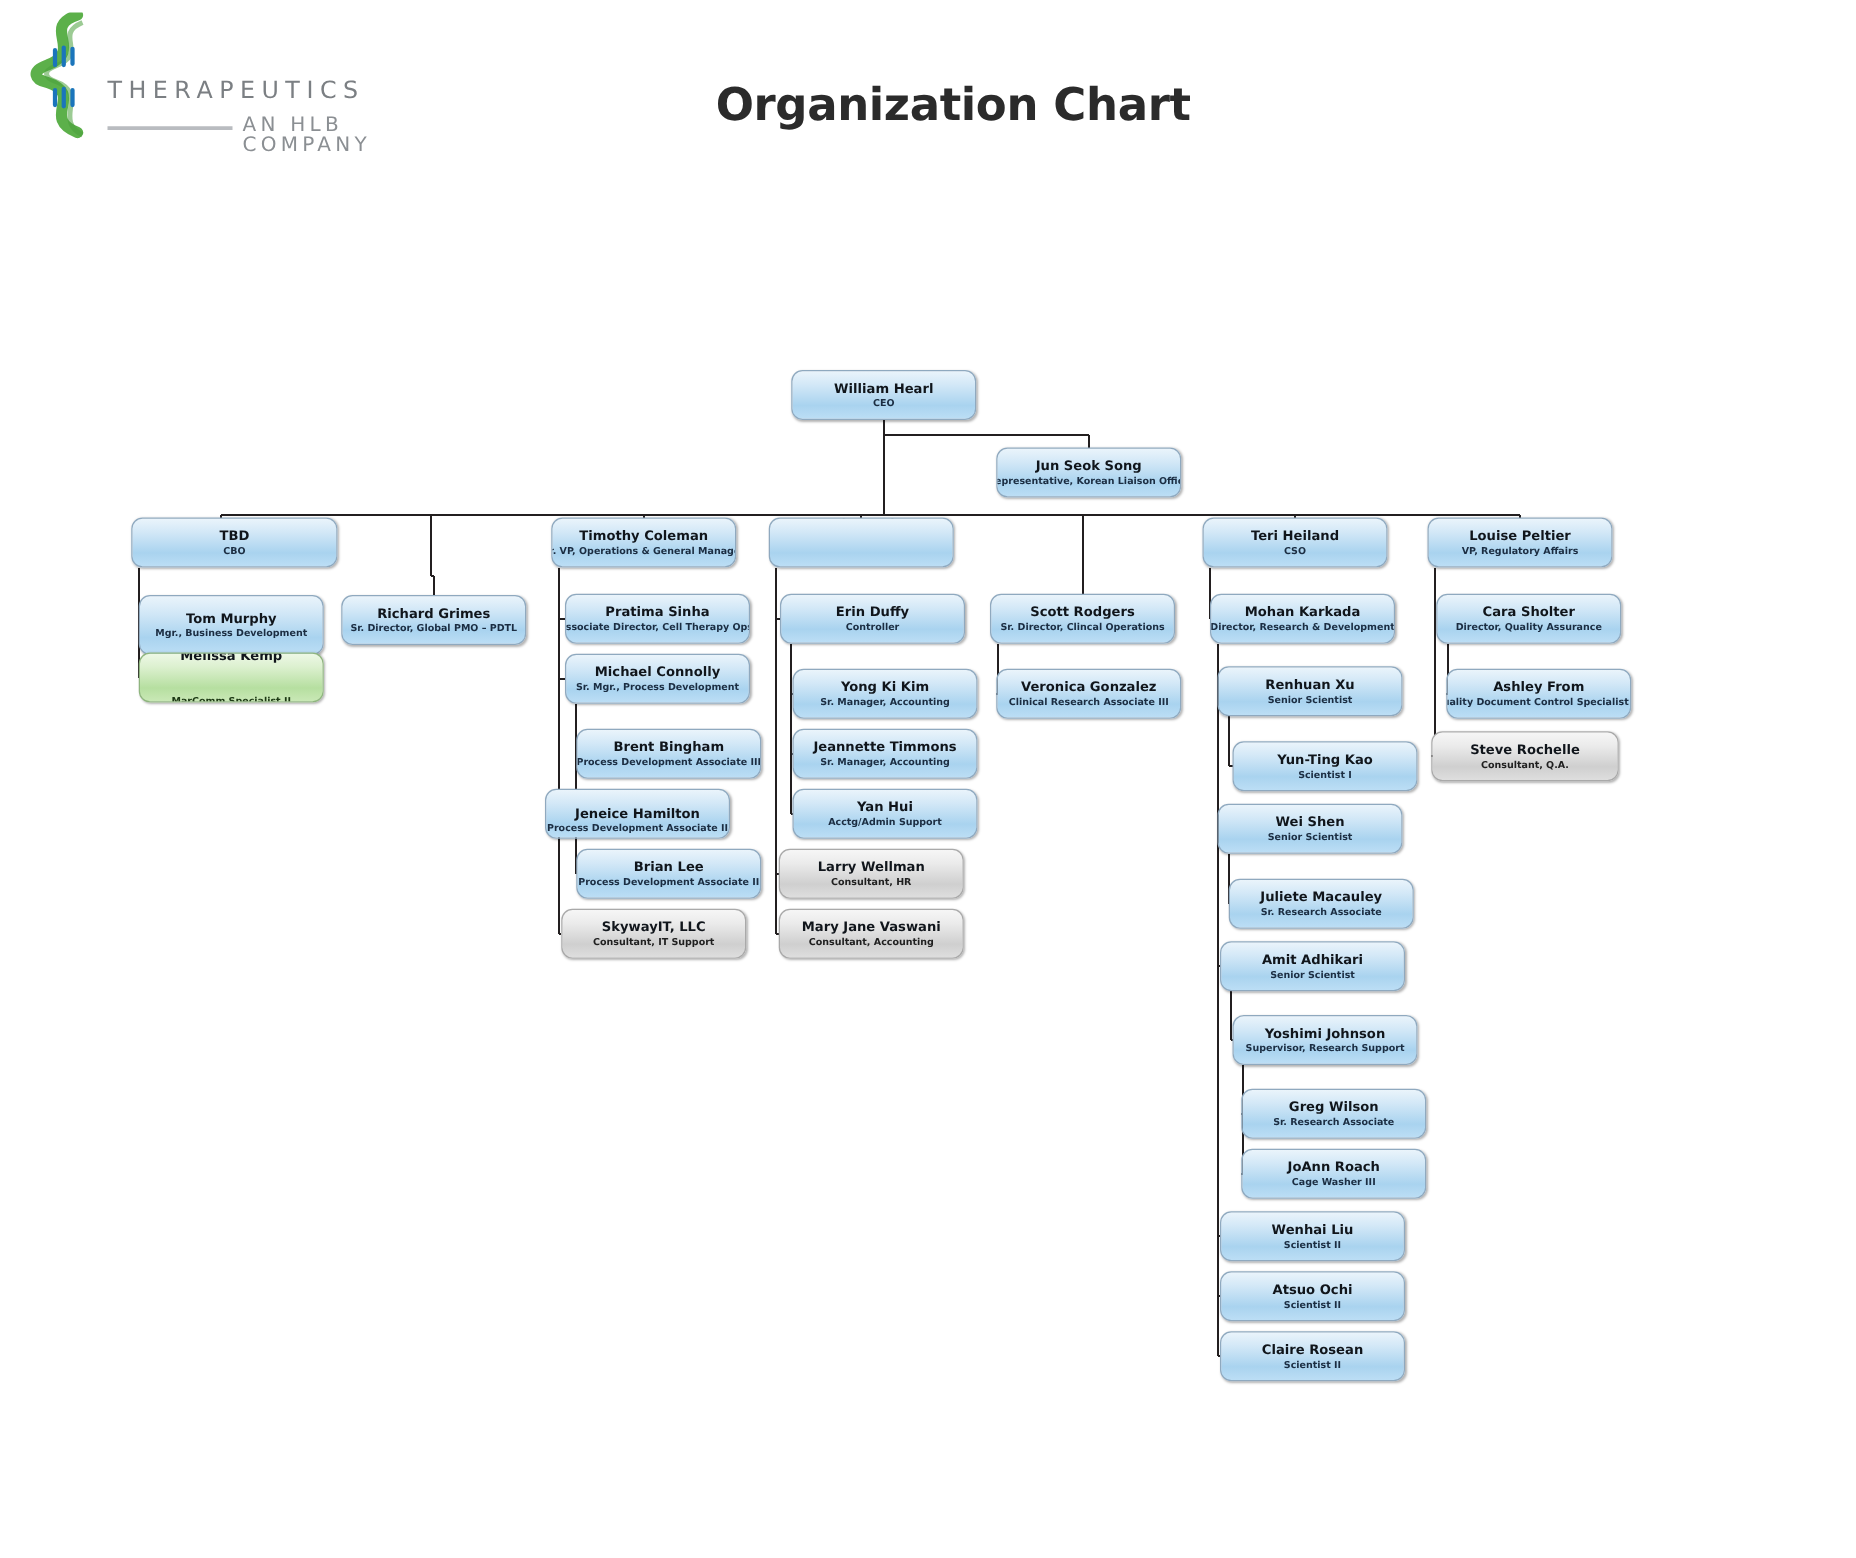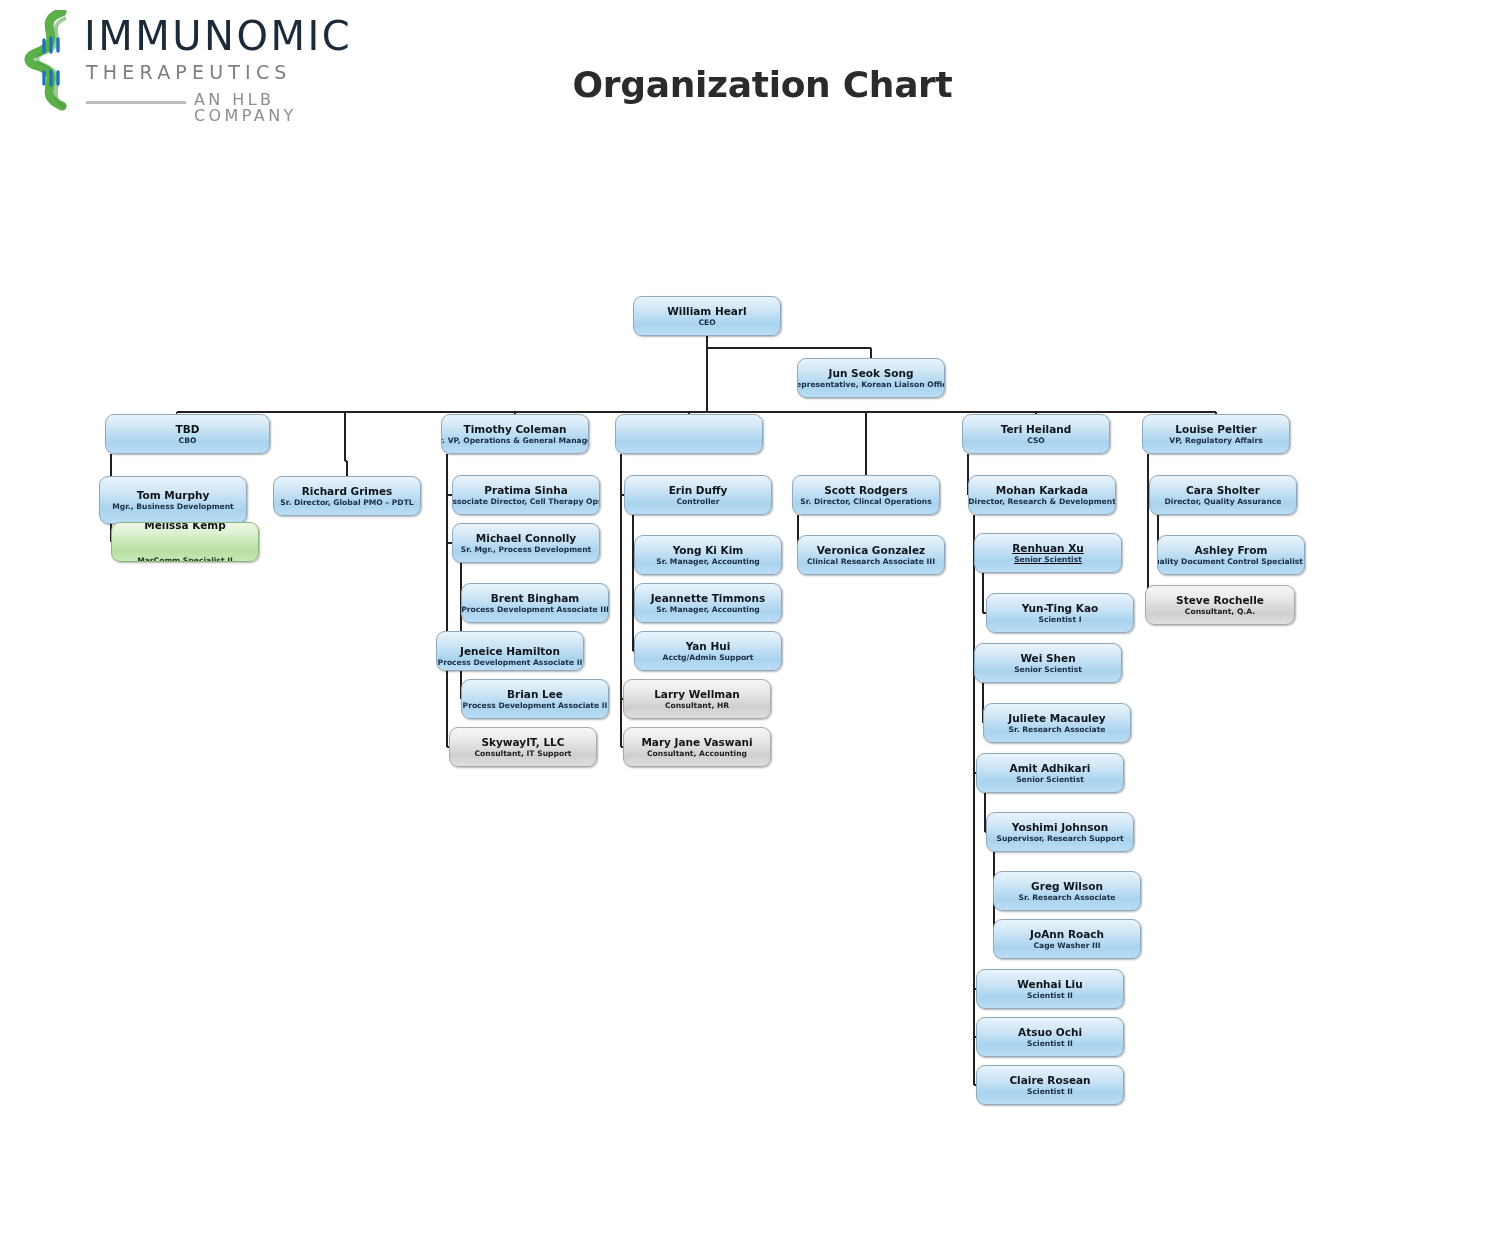--- a/index.html
+++ b/index.html
@@ -89,21 +89,20 @@
     <path d="M44 8 C20 18, 50 32, 22 43 C12 47, 14 52, 22 55 C50 65, 20 86, 44 98" fill="none" stroke="#4aa03c" stroke-width="4" fill-opacity="0" opacity="0.55"></path>
     <g stroke="#1b75bb" stroke-width="3.4" stroke-linecap="round">
       <line x1="22" y1="30" x2="22" y2="42"></line>
       <line x1="29" y1="28" x2="29" y2="42"></line>
       <line x1="36" y1="29" x2="36" y2="41"></line>
       <line x1="22" y1="62" x2="22" y2="74"></line>
       <line x1="29" y1="61" x2="29" y2="75"></line>
       <line x1="36" y1="62" x2="36" y2="74"></line>
     </g>
   </svg>
-  <div class="wordmark">IMMUNOMIC</div>
   <div class="sub1">THERAPEUTICS</div>
   <div class="rule"></div>
   <div class="sub2">AN HLB COMPANY</div>
 </div>
 
 <div id="title">Organization Chart</div>
 
 <div id="chart">
   <svg id="wires">
       <line x1="707" y1="336" x2="707" y2="412" stroke="#231f20" stroke-width="1.6" shape-rendering="crispEdges"></line>
@@ -185,21 +184,21 @@
       <div class="ti">CEO</div>
     </div>
     <div class="node" style="left: 797px; top: 358px; width: 148px; height: 40px;">
       <div class="nm">Jun Seok Song</div>
       <div class="ti">Representative, Korean Liaison Office</div>
     </div>
     <div class="node" style="left: 105px; top: 414px; width: 165px; height: 40px;">
       <div class="nm">TBD</div>
       <div class="ti">CBO</div>
     </div>
-    <div class="node" style="left: 99px; top: 476px; width: 148px; height: 48px;">
+    <div class="node" style="left: 111px; top: 476px; width: 148px; height: 48px;">
       <div class="nm">Tom Murphy</div>
       <div class="ti">Mgr., Business Development</div>
     </div>
     <div class="node green" style="left: 111px; top: 522px; width: 148px; height: 40px;">
       <div class="nm">Melissa Kemp</div>
       <div class="ti">MarComm Specialist II</div>
     </div>
     <div class="node" style="left: 273px; top: 476px; width: 148px; height: 40px;">
       <div class="nm">Richard Grimes</div>
       <div class="ti">Sr. Director, Global PMO – PDTL</div>
@@ -269,21 +268,21 @@
       <div class="ti">Clinical Research Associate III</div>
     </div>
     <div class="node" style="left: 962px; top: 414px; width: 148px; height: 40px;">
       <div class="nm">Teri Heiland</div>
       <div class="ti">CSO</div>
     </div>
     <div class="node" style="left: 968px; top: 475px; width: 148px; height: 40px;">
       <div class="nm">Mohan Karkada</div>
       <div class="ti">Director, Research &amp; Development</div>
     </div>
-    <div class="node" style="left: 974px; top: 533px; width: 148px; height: 40px; text-decoration: underline;">
+    <div class="node" style="left: 974px; top: 533px; width: 148px; height: 40px;">
       <div class="nm">Renhuan Xu</div>
       <div class="ti">Senior Scientist</div>
     </div>
     <div class="node" style="left: 986px; top: 593px; width: 148px; height: 40px;">
       <div class="nm">Yun-Ting Kao</div>
       <div class="ti">Scientist I</div>
     </div>
     <div class="node" style="left: 974px; top: 643px; width: 148px; height: 40px;">
       <div class="nm">Wei Shen</div>
       <div class="ti">Senior Scientist</div>

